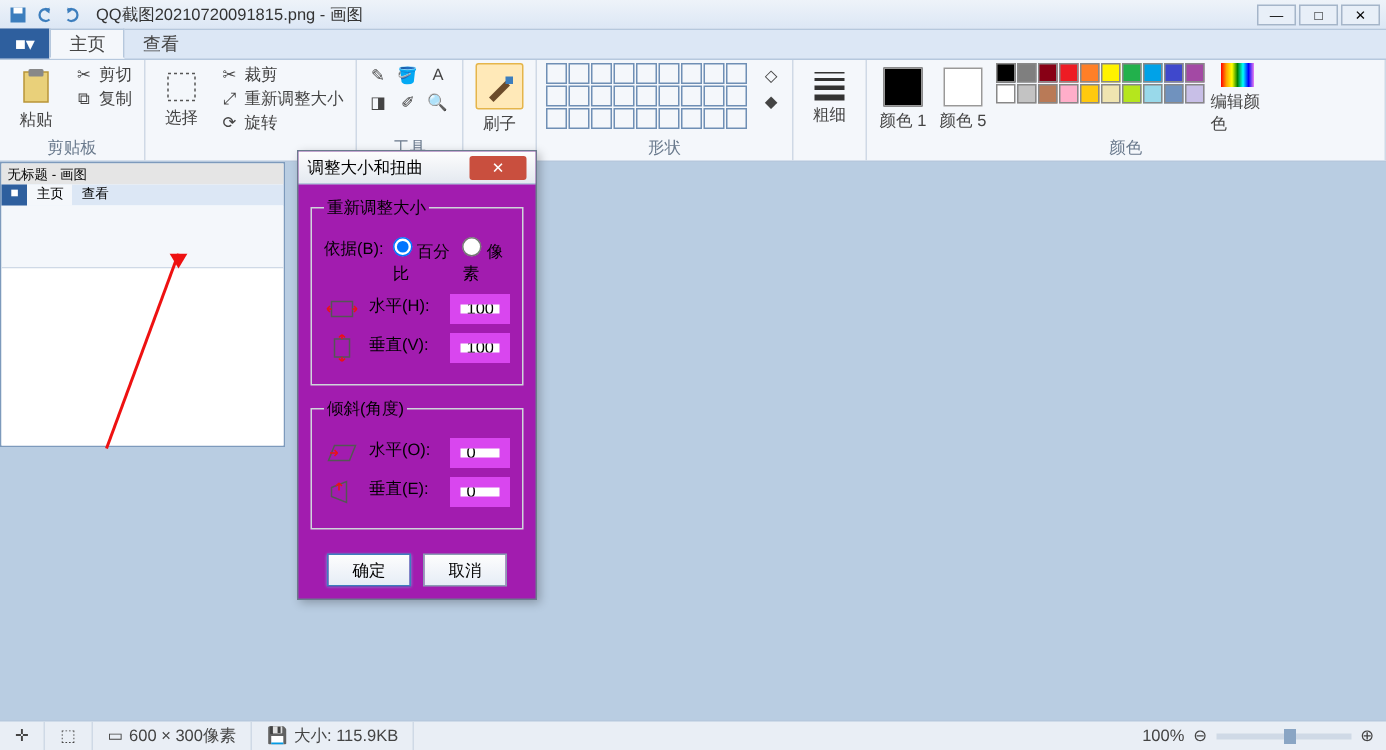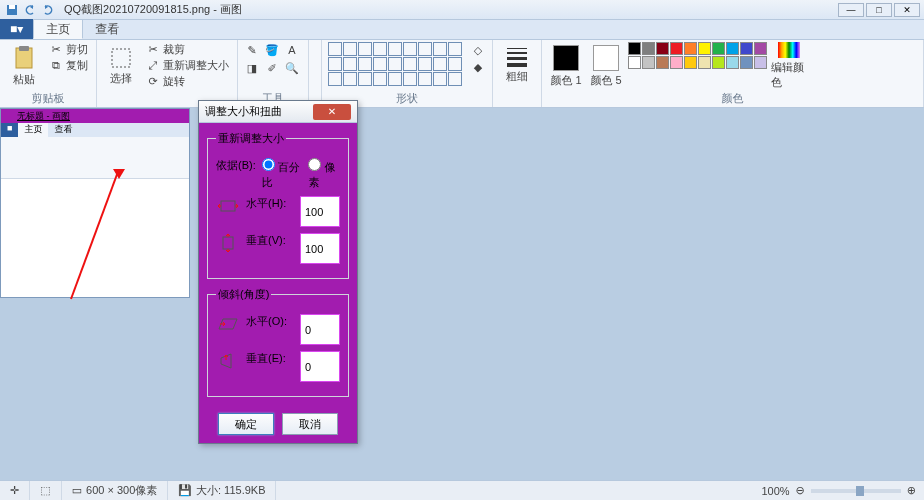--- a/index.html
+++ b/index.html
@@ -35,36 +35,36 @@
     .size-lines span { background:#333; height:1px; width:20px; }
     .size-lines span:nth-child(2){height:2px}.size-lines span:nth-child(3){height:3px}.size-lines span:nth-child(4){height:4px}
     .color-slot { width:26px; height:26px; border:1px solid #999; }
     .palette { display:grid; grid-template-columns: repeat(10, 13px); gap:1px; }
     .palette span { width:13px; height:13px; border:1px solid #888; }
     .rainbow { width:22px; height:22px; background: linear-gradient(90deg,red,orange,yellow,green,cyan,blue,violet); }
     
     
     .canvas-area { position:absolute; top:108px; left:0; right:0; bottom:20px; background: #b9cde2; }
     .embedded { position:absolute; top:0; left:0; width:190px; height:190px; background:#fff; border:1px solid #7d9abc; }
-    .embedded .mini-title { height:14px; background:#a21caf; font-size:9px; padding:0 16px; display:flex; align-items:center;text-decoration:underline; }
+    .embedded .mini-title { height:14px; background:#e5e5e5; font-size:9px; padding:0 4px; display:flex; align-items:center; }
     .embedded .mini-tabs { height:14px; background:#dce7f5; font-size:9px; display:flex; }
     .embedded .mini-tabs span { padding:0 6px; }
     .embedded .mini-ribbon { height:42px; background:#f4f7fb; border-bottom:1px solid #cfd9e6; display:flex; font-size:8px; }
     .embedded .mini-canvas { background:#fff; height:118px; position:relative; }
     .red-arrow { position:absolute; }
     
     
     .dialog { position:absolute; top:100px; left:198px; width:160px; background:#a21caf; border:1px solid #6a7a8d; box-shadow: 2px 2px 6px rgba(0,0,0,.25); font-size:11px; }
     .dialog-title { height:22px; background: linear-gradient(#fdfdfd,#e4e9f0); display:flex; align-items:center; padding:0 6px; border-bottom:1px solid #b6c8dd; }
     .dialog-title .close { margin-left:auto; width:38px; height:16px; background:#c94f3e; border-radius:2px; color:#fff; display:flex; align-items:center; justify-content:center; font-size:10px; }
     .dialog fieldset { border:1px solid #cfd4da; margin:8px; padding:6px 8px 8px; }
     .dialog legend { font-size:11px; padding:0 2px; }
     .dlg-row { display:flex; align-items:flex-start; gap:6px; margin:6px 0; }
     .dlg-row .lbl { width:48px; text-align:left; }
-    .dlg-row input[type=text] { width:40px; height:31px; border:1px solid #d946ef; padding:0 4px; font-size:11px; }
+    .dlg-row input[type=text] { width:40px; height:20px; border:7px solid #d946ef; padding:0 4px; font-size:11px; }
     .dlg-icon { width:24px; height:20px; display:flex; align-items:center; justify-content:center; }
     .dlg-buttons { display:flex; gap:8px; justify-content:center; padding:8px; }
     .dlg-buttons button { width:56px; height:22px; font-size:11px; border:1px solid #8a9db3; background:linear-gradient(#fdfdfd,#e6edf6); }
     .dlg-buttons button.primary { border-color:#3d7ebd; box-shadow:0 0 2px #74a9df; }
     
     
     .statusbar { position:absolute; bottom:0; left:0; right:0; height:20px; background:#e9eef5; border-top:1px solid #b6c8dd; display:flex; align-items:center; font-size:11px; color:#444; }
     .statusbar .cell { padding:0 10px; border-right:1px solid #cfd9e6; height:100%; display:flex; align-items:center; gap:4px; }
     .statusbar .zoom { margin-left:auto; display:flex; align-items:center; gap:6px; padding:0 8px; }
     .zoom-slider { width:90px; height:4px; background:#cfd9e6; position:relative; }
@@ -166,20 +166,31 @@
         <span class="icon-box">A</span>
         <span class="icon-box">◨</span>
         <span class="icon-box">✐</span>
         <span class="icon-box">🔍</span>
       </div>
     </div>
     <div class="group-label">工具</div>
   </div>
 
   <div class="ribbon-group">
+    <div class="group-body">
+      <div class="big-btn">
+        <div class="brush-big">
+            <svg width="20" height="20">
+              <path d="M3 17 L14 6 L17 9 L6 20 Z" fill="#6b4b2a"></path>
+              <rect x="14" y="3" width="5" height="5" fill="#3d7ebd"></rect>
+            </svg>
+          </div>
+        <span>刷子</span>
+      </div>
+    </div>
     <div class="group-label"></div>
   </div>
 
   <div class="ribbon-group">
     <div class="group-body">
       <div class="shapes-grid">
         <span></span>
           <span></span>
           <span></span>
           <span></span>

